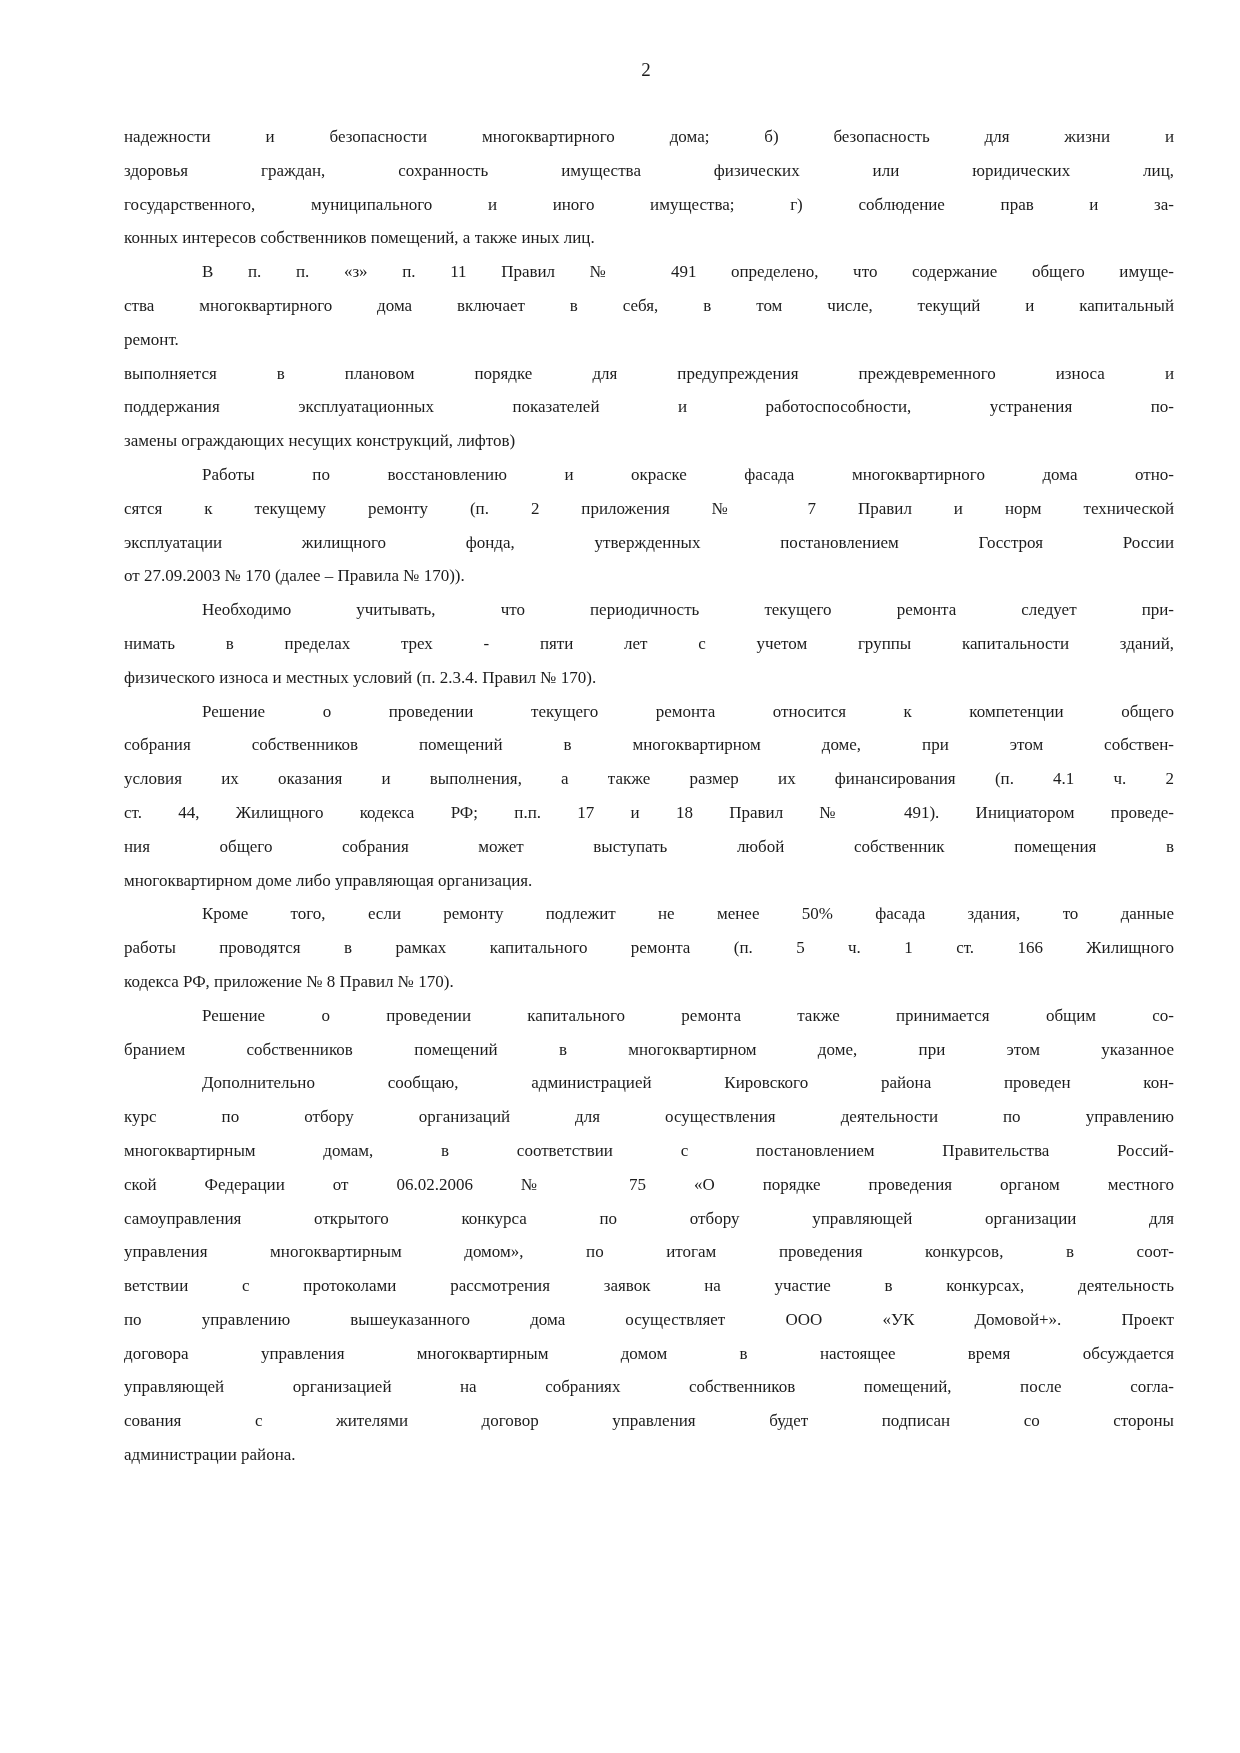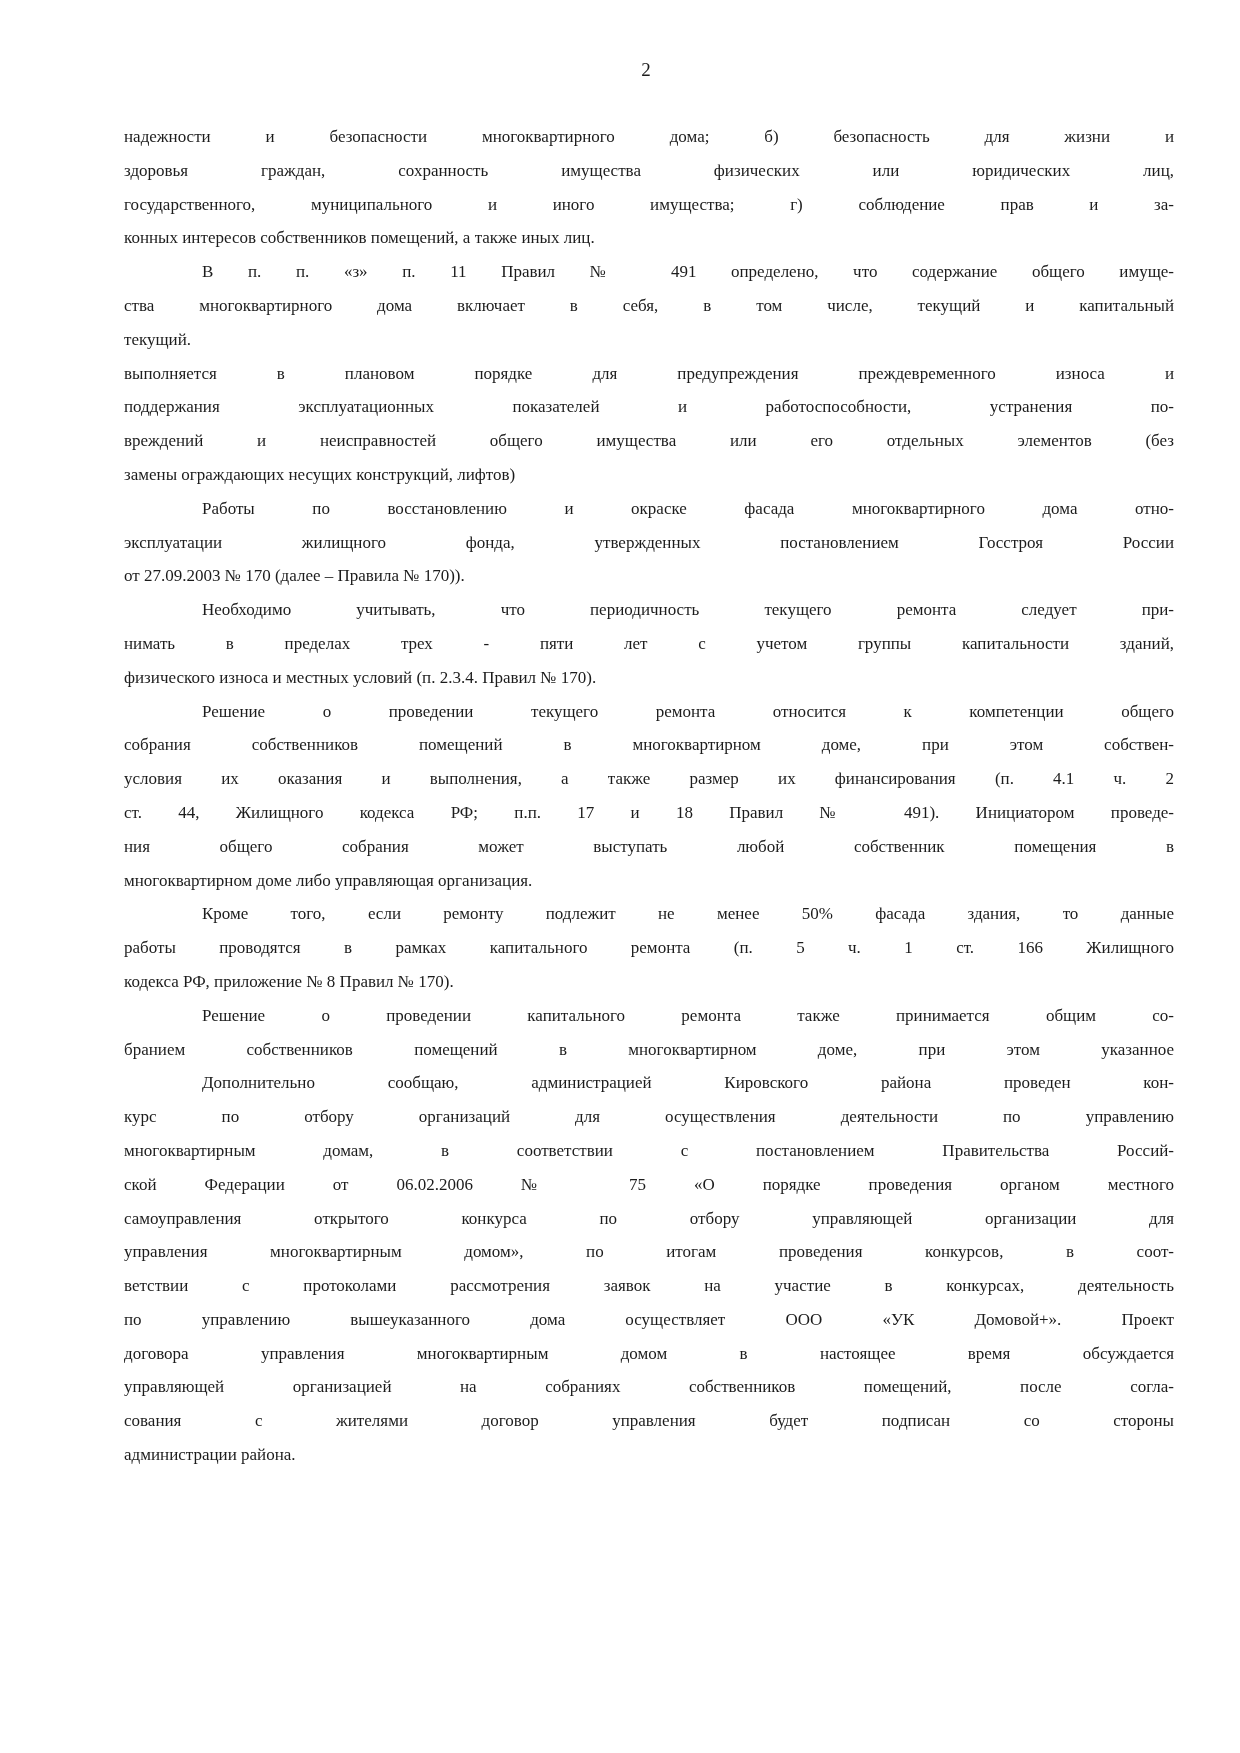--- a/index.html
+++ b/index.html
@@ -60,32 +60,32 @@
   <div>
     <span class="line">надежности и безопасности многоквартирного дома; б) безопасность для жизни и</span>
     <span class="line">здоровья граждан, сохранность имущества физических или юридических лиц,</span>
     <span class="line">государственного, муниципального и иного имущества; г) соблюдение прав и за-</span>
     <span class="line last">конных интересов собственников помещений, а также иных лиц.</span>
   </div>
 
   <div>
     <span class="line indent">В п. п. «з» п. 11 Правил № 491 определено, что содержание общего имуще-</span>
     <span class="line">ства многоквартирного дома включает в себя, в том числе, текущий и капитальный</span>
-    <span class="line last">текущий.</span>
+    <span class="line last">ремонт.</span>
   </div>
 
   <div>
     <span class="line">выполняется в плановом порядке для предупреждения преждевременного износа и</span>
     <span class="line">поддержания эксплуатационных показателей и работоспособности, устранения по-</span>
-    <span class="line">вреждений и неисправностей общего имущества или его отдельных элементов (без</span>
     <span class="line last">замены ограждающих несущих конструкций, лифтов)</span>
   </div>
 
   <div>
     <span class="line indent">Работы по восстановлению и окраске фасада многоквартирного дома отно-</span>
+    <span class="line">сятся к текущему ремонту (п. 2 приложения № 7 Правил и норм технической</span>
     <span class="line">эксплуатации жилищного фонда, утвержденных постановлением Госстроя России</span>
     <span class="line last">от 27.09.2003 № 170 (далее – Правила № 170)).</span>
   </div>
 
   <div>
     <span class="line indent">Необходимо учитывать, что периодичность текущего ремонта следует при-</span>
     <span class="line">нимать в пределах трех - пяти лет с учетом группы капитальности зданий,</span>
     <span class="line last">физического износа и местных условий (п. 2.3.4. Правил № 170).</span>
   </div>
 

